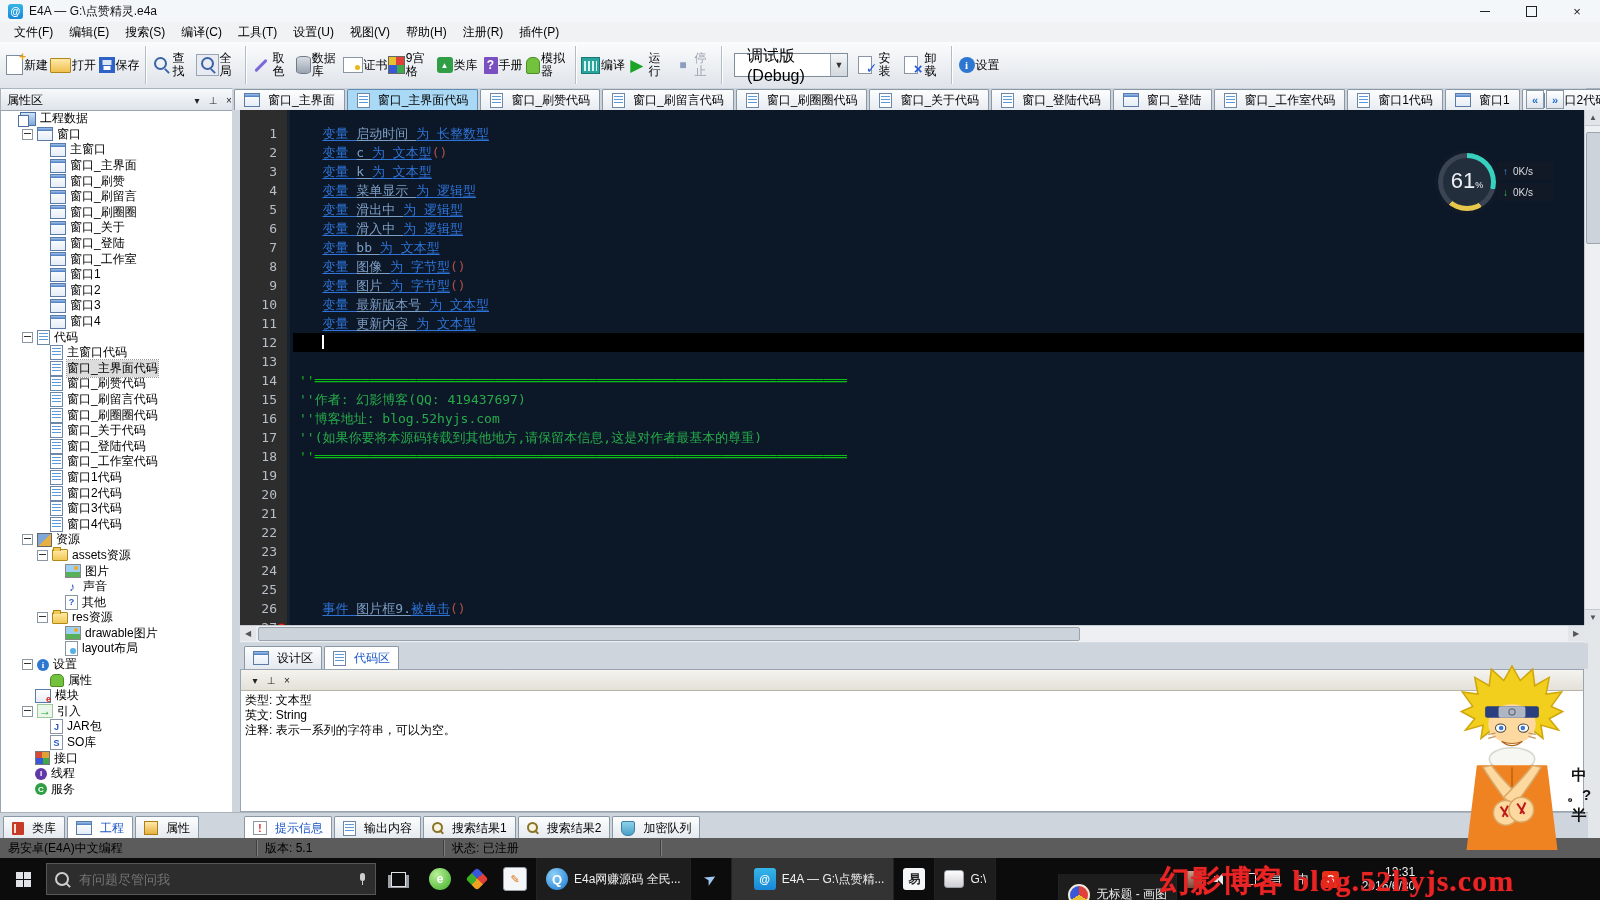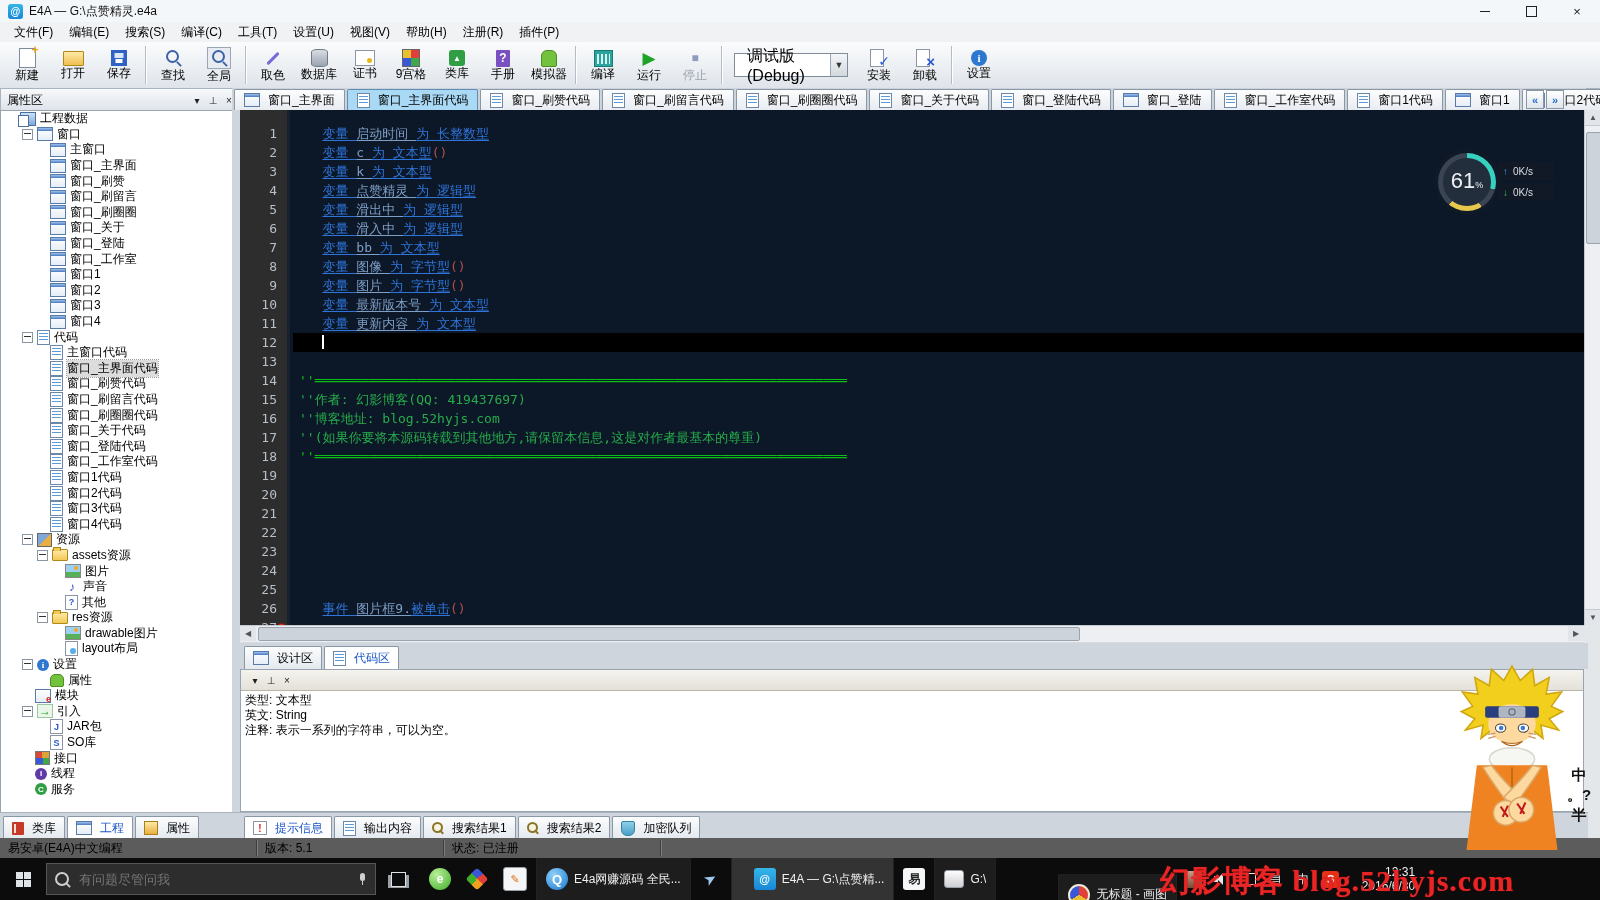--- a/index.html
+++ b/index.html
@@ -15,21 +15,21 @@
   .wc{width:46px;height:100%;display:flex;align-items:center;justify-content:center;color:#222;font-size:13px;}
   .wc .bar{width:10px;height:1px;background:#222;}
   .wc .box{width:9px;height:9px;border:1px solid #222;}
 
   
   #menubar{left:0;top:22px;width:1600px;height:20px;background:#f0f2f4;border-bottom:1px solid #d0d4d8;display:flex;align-items:center;padding-left:6px;}
   .mi{padding:0 8px;height:18px;line-height:18px;color:#000;}
 
   
   #toolbar{left:0;top:42px;width:1600px;height:46px;background:linear-gradient(#fbfcfd,#dfe4ea);border-bottom:1px solid #a8b2bc;display:flex;align-items:center;padding-left:4px;}
-  .tb{width:46px;height:42px;display:flex;flex-direction:column;align-items:center;justify-content:center;gap:1px;}
+  .tb{width:46px;height:42px;display:flex;align-items:center;justify-content:center;gap:1px;}
   .tbl{font-size:12px;color:#000;line-height:13px;}
   .tb.dis .tbl{color:#9aa2ac;}
   .tbsep{width:1px;height:38px;background:#b4bcc4;border-right:1px solid #fff;margin:0 3px;}
   .tbi{width:22px;height:20px;position:relative;display:flex;align-items:center;justify-content:center;}
   .tbi-new{background:#fff;border:1px solid #7d8da0;width:15px;height:18px;}
   .tbi-new::after{content:"+";position:absolute;right:-4px;top:-6px;color:#e8a018;font-weight:bold;}
   .tbi-open{background:linear-gradient(#ffe9a8,#f0c050);border:1px solid #b08818;width:19px;height:13px;border-radius:1px;}
   .tbi-save{background:#2f62c4;width:16px;height:16px;}
   .tbi-save::before{content:"";position:absolute;top:3px;left:50%;transform:translateX(-50%);width:9px;height:5px;background:#dce6f4;}
   .tbi-save::after{content:"";position:absolute;bottom:3px;left:50%;transform:translateX(-50%);width:7px;height:4px;background:#fff;}
@@ -671,21 +671,21 @@
         <div class="gr"><span>23</span></div>
         <div class="gr"><span>24</span></div>
         <div class="gr"><span>25</span></div>
         <div class="gr"><span>26</span></div>
         <div class="gr"><span>27</span><span class="mark"></span></div>
       </div>
     <div id="code">
         <div class="cl"><span class="tk-ind">   </span><span class="tk-kw">变量 </span><span class="tk-id">启动时间 </span><span class="tk-kw">为 </span><span class="tk-ty">长整数型</span></div>
         <div class="cl"><span class="tk-ind">   </span><span class="tk-kw">变量 </span><span class="tk-id">c </span><span class="tk-kw">为 </span><span class="tk-ty">文本型</span><span class="tk-pa">()</span></div>
         <div class="cl"><span class="tk-ind">   </span><span class="tk-kw">变量 </span><span class="tk-id">k </span><span class="tk-kw">为 </span><span class="tk-ty">文本型</span></div>
-        <div class="cl"><span class="tk-ind">   </span><span class="tk-kw">变量 </span><span class="tk-id">点赞精灵 </span><span class="tk-kw">为 </span><span class="tk-ty">逻辑型</span></div>
+        <div class="cl"><span class="tk-ind">   </span><span class="tk-kw">变量 </span><span class="tk-id">菜单显示 </span><span class="tk-kw">为 </span><span class="tk-ty">逻辑型</span></div>
         <div class="cl"><span class="tk-ind">   </span><span class="tk-kw">变量 </span><span class="tk-id">滑出中 </span><span class="tk-kw">为 </span><span class="tk-ty">逻辑型</span></div>
         <div class="cl"><span class="tk-ind">   </span><span class="tk-kw">变量 </span><span class="tk-id">滑入中 </span><span class="tk-kw">为 </span><span class="tk-ty">逻辑型</span></div>
         <div class="cl"><span class="tk-ind">   </span><span class="tk-kw">变量 </span><span class="tk-id">bb </span><span class="tk-kw">为 </span><span class="tk-ty">文本型</span></div>
         <div class="cl"><span class="tk-ind">   </span><span class="tk-kw">变量 </span><span class="tk-id">图像 </span><span class="tk-kw">为 </span><span class="tk-ty">字节型</span><span class="tk-pa">()</span></div>
         <div class="cl"><span class="tk-ind">   </span><span class="tk-kw">变量 </span><span class="tk-id">图片 </span><span class="tk-kw">为 </span><span class="tk-ty">字节型</span><span class="tk-pa">()</span></div>
         <div class="cl"><span class="tk-ind">   </span><span class="tk-kw">变量 </span><span class="tk-id">最新版本号 </span><span class="tk-kw">为 </span><span class="tk-ty">文本型</span></div>
         <div class="cl"><span class="tk-ind">   </span><span class="tk-kw">变量 </span><span class="tk-id">更新内容 </span><span class="tk-kw">为 </span><span class="tk-ty">文本型</span></div>
         <div class="cl cur"><span class="tk-ind">   </span><span class="caret"></span></div>
         <div class="cl"></div>
         <div class="cl"><span class="tk-cm2">''════════════════════════════════════════════════════════════════════</span></div>

